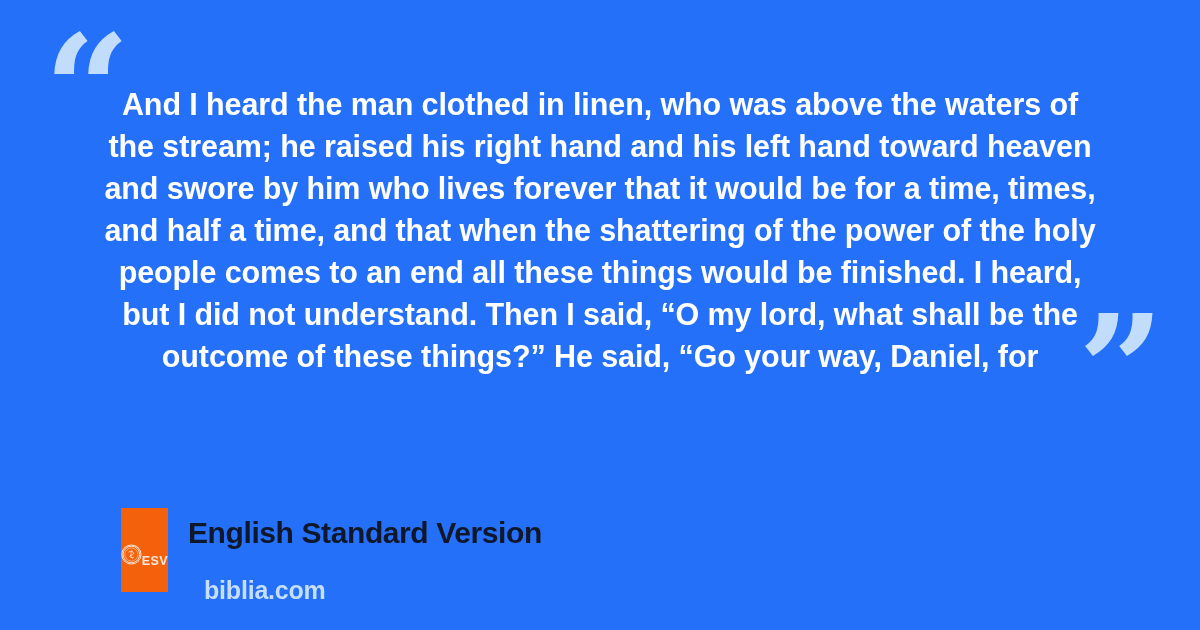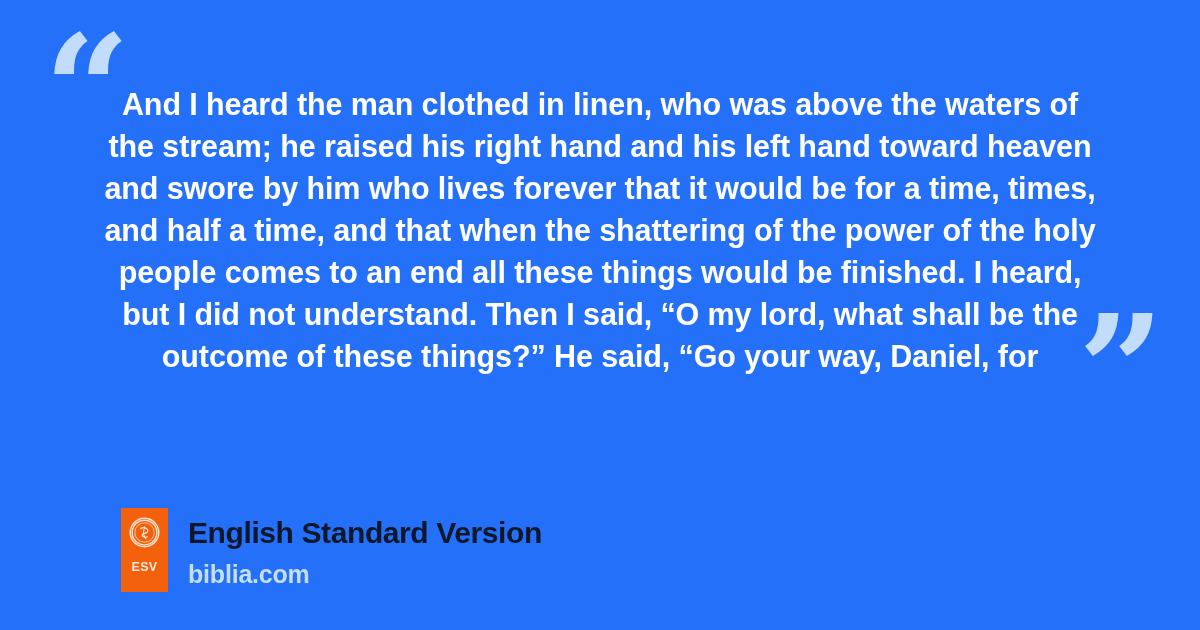--- a/index.html
+++ b/index.html
@@ -71,21 +71,21 @@
     display: flex;
     flex-direction: row;
     align-items: flex-start;
   }
 
   .logo-badge {
     width: 47px;
     height: 84px;
     background: #f4610c;
     display: flex;
-    flex-direction: column;
+    flex-direction: row;
     align-items: center;
     justify-content: flex-start;
     flex: 0 0 auto;
     padding-top: 9px;
     box-sizing: border-box;
   }
   .logo-seal {
     width: 31px;
     height: 31px;
     display: block;
@@ -116,21 +116,21 @@
     margin: 0;
     padding-top: 2px;
   }
   .site-name {
     color: #c5dffb;
     font-family: "Liberation Sans", sans-serif;
     font-weight: 700;
     font-size: 25px;
     line-height: 28px;
     letter-spacing: -0.2px;
-    margin: 0;
+    margin: 16px;
     padding-top: 4px;
   }
 </style>
 </head>
 <body>
 
 <div class="card">
 
   <div class="quote-mark open">“</div>
 

